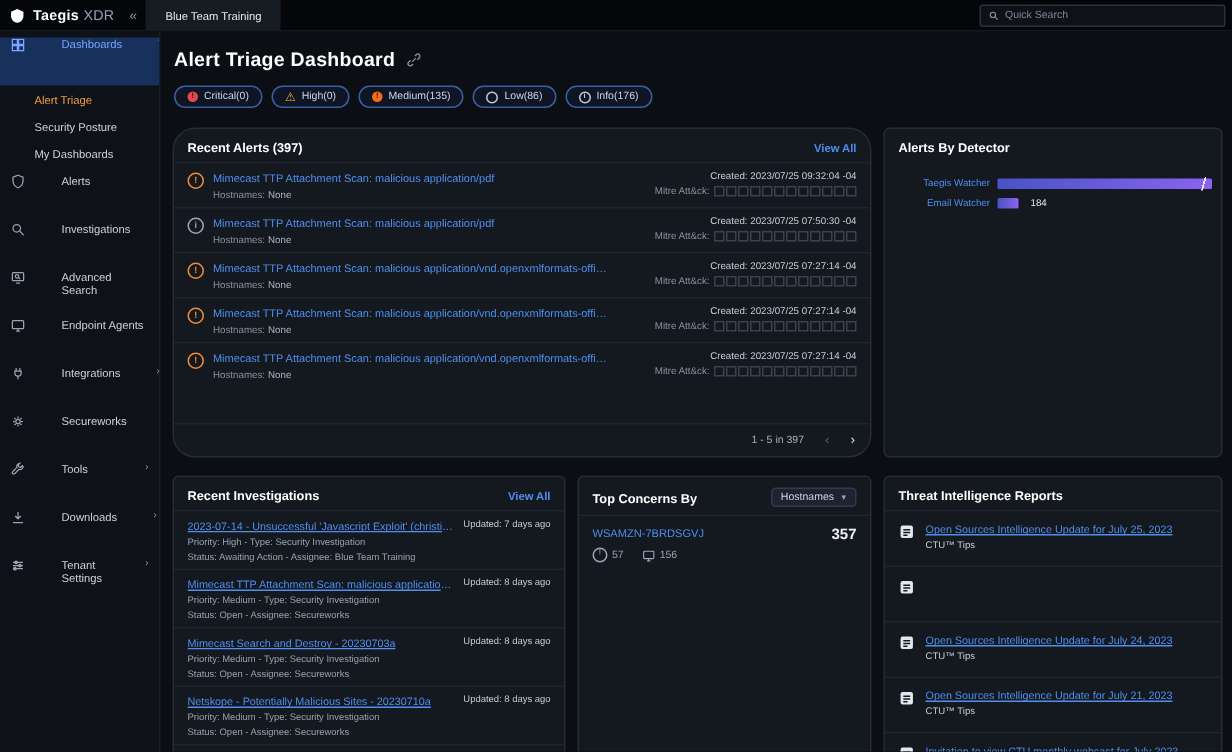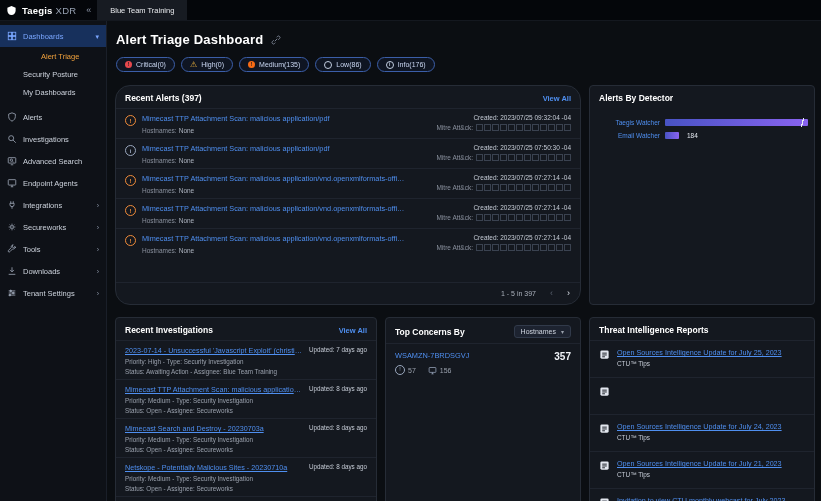--- a/index.html
+++ b/index.html
@@ -22,29 +22,29 @@
   .tb-search{margin-left:auto;margin-right:4px;width:152px;height:13px;background:#0e1218;
     border:1px solid #2a313d;border-radius:2px;display:flex;align-items:center;gap:4px;padding:0 5px;}
   .tb-search-icon{color:#8a93a5;}
   .tb-search-icon svg{width:7px;height:7px;}
   .tb-search input{flex:1;background:transparent;border:none;outline:none;color:#cfd5df;font-size:7px;
     font-family:"Liberation Sans", sans-serif;padding:0;}
   .tb-search input::placeholder{color:#7d8594;}
   
   .layout{display:flex;height:481px;}
   .sidebar{width:106px;flex-shrink:0;background:#0e1117;border-right:1px solid #1a1f29;padding-top:4px;overflow:hidden;}
-  .nav-item{display:flex;align-items:center;gap:6px;height:22px;padding:0 7px;font-size:7.5px;color:#ccd2dc;cursor:pointer;}
+  .nav-item{display:flex;align-items:flex-start;gap:24px;height:32px;padding:0 7px;font-size:7.5px;color:#ccd2dc;cursor:pointer;}
   .nav-item .nav-icon{width:10px;height:10px;color:#9aa4b3;flex-shrink:0;}
   .nav-item .nav-icon svg{width:10px;height:10px;}
   .nav-item.active{background:#17305c;color:#7aa6ff;}
   .nav-item.active .nav-icon{color:#7aa6ff;}
   .nav-caret{margin-left:auto;color:#8a93a5;font-size:7px;line-height:1;}
   .nav-item.active .nav-caret{color:#7aa6ff;}
   .nav-sub-item{display:flex;align-items:center;height:18px;padding:0 7px 0 23px;font-size:7.5px;color:#ccd2dc;cursor:pointer;}
-  .nav-sub-item.current{color:#f0a13c;margin-left:18px;}
+  .nav-sub-item.current{color:#f0a13c;}
   .nav-gap{height:5px;}
   
   .content{flex:1;padding:4px 6px 0 8px;overflow:hidden;}
   .page-head{display:flex;align-items:center;gap:8px;margin:7px 0 0 1px;}
   .page-title{font-size:13px;font-weight:bold;color:#fff;letter-spacing:.2px;text-align:right;}
   .link-icon{color:#8a93a5;cursor:pointer;}
   .link-icon svg{width:10px;height:10px;}
   .pills{display:flex;gap:6px;margin:10px 0 0 1px;}
   .pill{display:inline-flex;align-items:center;gap:4px;height:13px;padding:0 8px;border:1px solid #3b5ea8;
     border-radius:8px;font-size:7px;color:#c9d6f2;background:rgba(26,40,72,.3);cursor:pointer;}
@@ -125,20 +125,29 @@
   <span class="tb-logo">
     <svg viewBox="0 0 24 24">
         <path d="M12 2l9 4v6c0 5.5-3.8 9.8-9 10-5.2-.2-9-4.5-9-10V6z" fill="#fff"></path>
       </svg>
   </span>
   <span class="tb-brand"><b>Taegis</b><span class="tb-xdr">XDR</span></span>
   <span class="tb-collapse">«</span>
   <div class="tb-tab">
     <span>Blue Team Training</span>
   </div>
+  <div class="tb-search">
+    <span class="tb-search-icon">
+      <svg viewBox="0 0 24 24" fill="none" stroke="currentColor" stroke-width="2.5">
+          <circle cx="10" cy="10" r="6"></circle>
+          <path d="M14.5 14.5L21 21"></path>
+        </svg>
+    </span>
+    <input placeholder="Quick Search" style="">
+  </div>
 </div>
 
 <div class="layout">
 
   <div class="sidebar">
     <div class="nav-item active">
       <span class="nav-icon">
         <svg viewBox="0 0 24 24" fill="none" stroke="currentColor" stroke-width="2">
             <rect x="3" y="3" width="8" height="8"></rect>
             <rect x="13" y="3" width="8" height="8"></rect>

